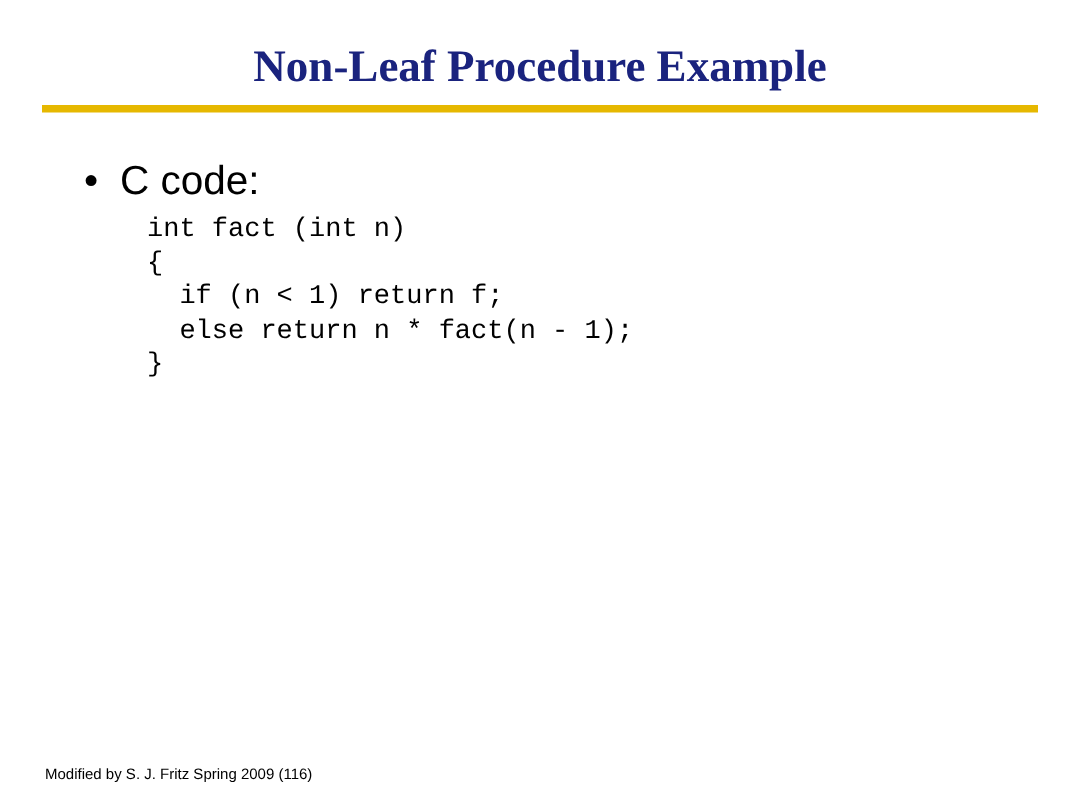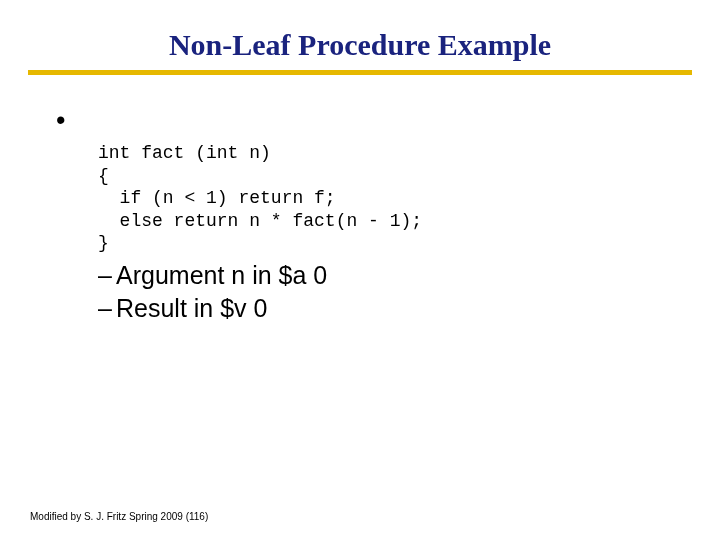--- a/index.html
+++ b/index.html
@@ -75,32 +75,25 @@
 </head>
 <body>
 
 <div class="title">Non-Leaf Procedure Example</div>
 <div class="title-underline"></div>
 
 <div class="content">
 
   <div class="bullet-line">
     <span class="bullet-dot">•</span>
+    <span>C code:</span>
   </div>
 
   <div class="code-block">int fact (int n)
 { 
   if (n &lt; 1) return f;
   else return n * fact(n - 1);
 }</div>
 
-  <div class="sub-bullets">
-    <div class="sub-bullet-line">
-      <span class="dash">–</span><span>Argument n in $a 0</span>
-    </div>
-    <div class="sub-bullet-line">
-      <span class="dash">–</span><span>Result in $v 0</span>
-    </div>
-  </div>
 
 </div>
 
 <div class="footer">Modified by S. J. Fritz  Spring 2009 (116)</div>
 
 </body></html>

